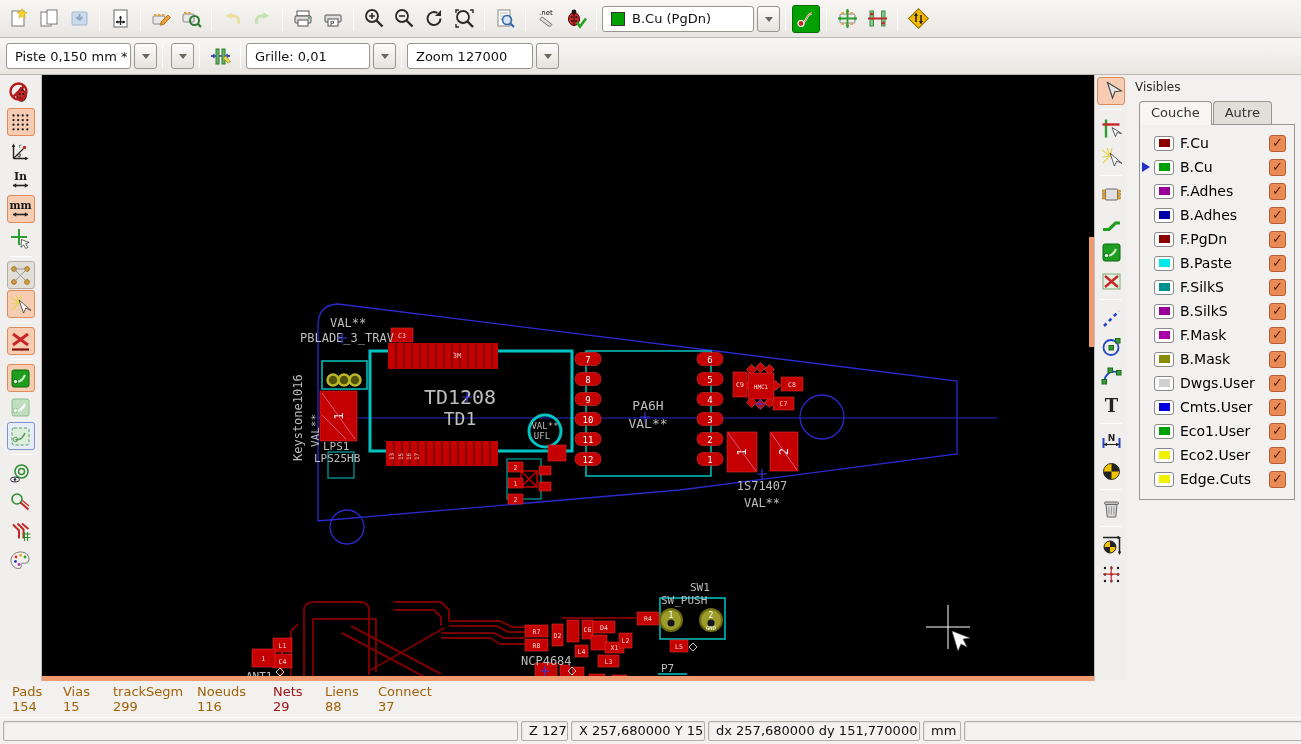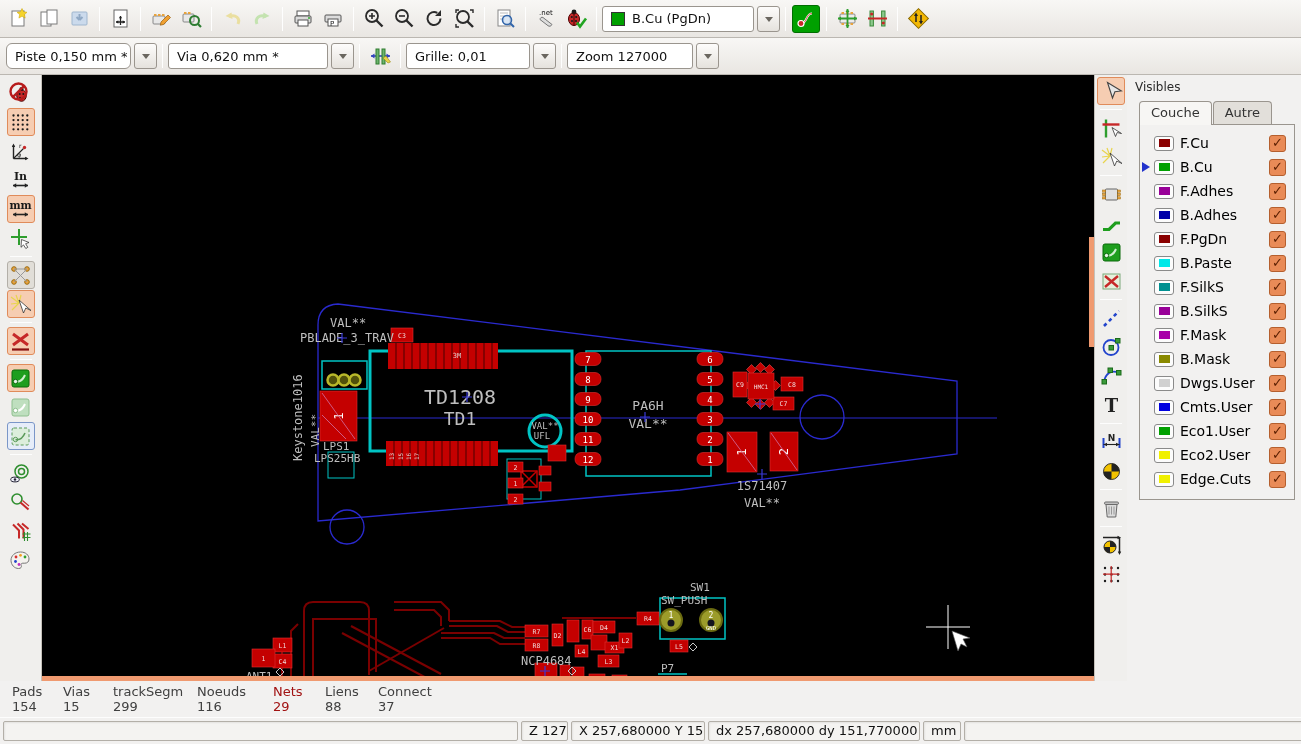--- a/index.html
+++ b/index.html
@@ -50,21 +50,21 @@
       border-bottom:5px solid transparent;margin:0 4px 0 2px;}
   .swatch{width:20px;height:15px;background:#FCFCFC;border:1px solid #8A8A8A;border-radius:3px;
       display:flex;align-items:center;justify-content:center;margin-right:6px;flex:0 0 auto;}
   .swatch i{width:11px;height:8px;display:block;}
   .layer-name{flex:1;color:#000000;font-size:14px;}
   .cb{width:17px;height:17px;background:#E98B57;border:1px solid #B55F2E;border-radius:3px;
       color:#5A1E00;font-size:13px;line-height:14px;text-align:center;font-weight:bold;flex:0 0 auto;}
   
   #status-info{height:36px;display:flex;padding:3px 0 0 12px;background:#F2F1F0;}
   .si-col{display:flex;flex-direction:column;font-size:13px;line-height:15px;}
-  .si-col .green{color:#404040}.si-col .red{color:#A11212}.si-col .blue{color:#1414C8}
+  .si-col .green{color:#a16207}.si-col .red{color:#A11212}.si-col .blue{color:#1414C8}
   #status-bar{height:26px;display:flex;align-items:center;gap:3px;padding:0 3px;background:#F2F1F0;border-top:1px solid #FDFDFD;}
   .sb-field{height:20px;border:1px solid #B3AFA8;border-radius:2px;background:#F4F3F1;
       box-shadow:inset 1px 1px 2px rgba(0,0,0,.07);font-size:13px;color:#111;display:flex;
       align-items:center;padding:0 7px;white-space:nowrap;overflow:hidden;flex:0 0 auto;}
 </style>
 </head>
 <body>
 
 <div class="window">
 
@@ -288,30 +288,27 @@
               <rect x="4.5" y="4.5" width="14" height="14" transform="rotate(45 11.5 11.5)" fill="#F2B705" stroke="#8A6A00"></rect>
               <path d="M9 8v7M14 8v7" stroke="#222" stroke-width="1.5"></path>
               <path d="M9 5.5L7 9h4zM14 17.5L16 14h-4z" fill="#222"></path>
             </svg>
           </span>
         </div>
       </span>
   </div>
 
   <div class="tb" id="toolbar-params">
-    <div class="combo" style="width:125px;border-radius:6px;">
+    <div class="combo" style="width:125px;">
       <span>Piste 0,150 mm *</span>
       </div>
     <div class="combo-arrow">
         <i></i>
       </div>
     <span class="tb-sep"></span>
-    <div class="combo" style="width:160px;">
-      <span>Via 0,620 mm *</span>
-      </div>
     <div class="combo-arrow">
         <i></i>
       </div>
     <span class="tb-sep"></span>
     <div class="tb-btn">
       <span>
           <svg width="23" height="23" viewBox="0 0 23 23">
             <path d="M2 11h19" stroke="#3344BB" stroke-width="1.6"></path>
             <path d="M2 11l3.5-2.5v5zM21 11l-3.5-2.5v5z" fill="#3344BB"></path>
             <rect x="7" y="4" width="3" height="15" fill="#6DB36D" stroke="#2E7D2E"></rect>

